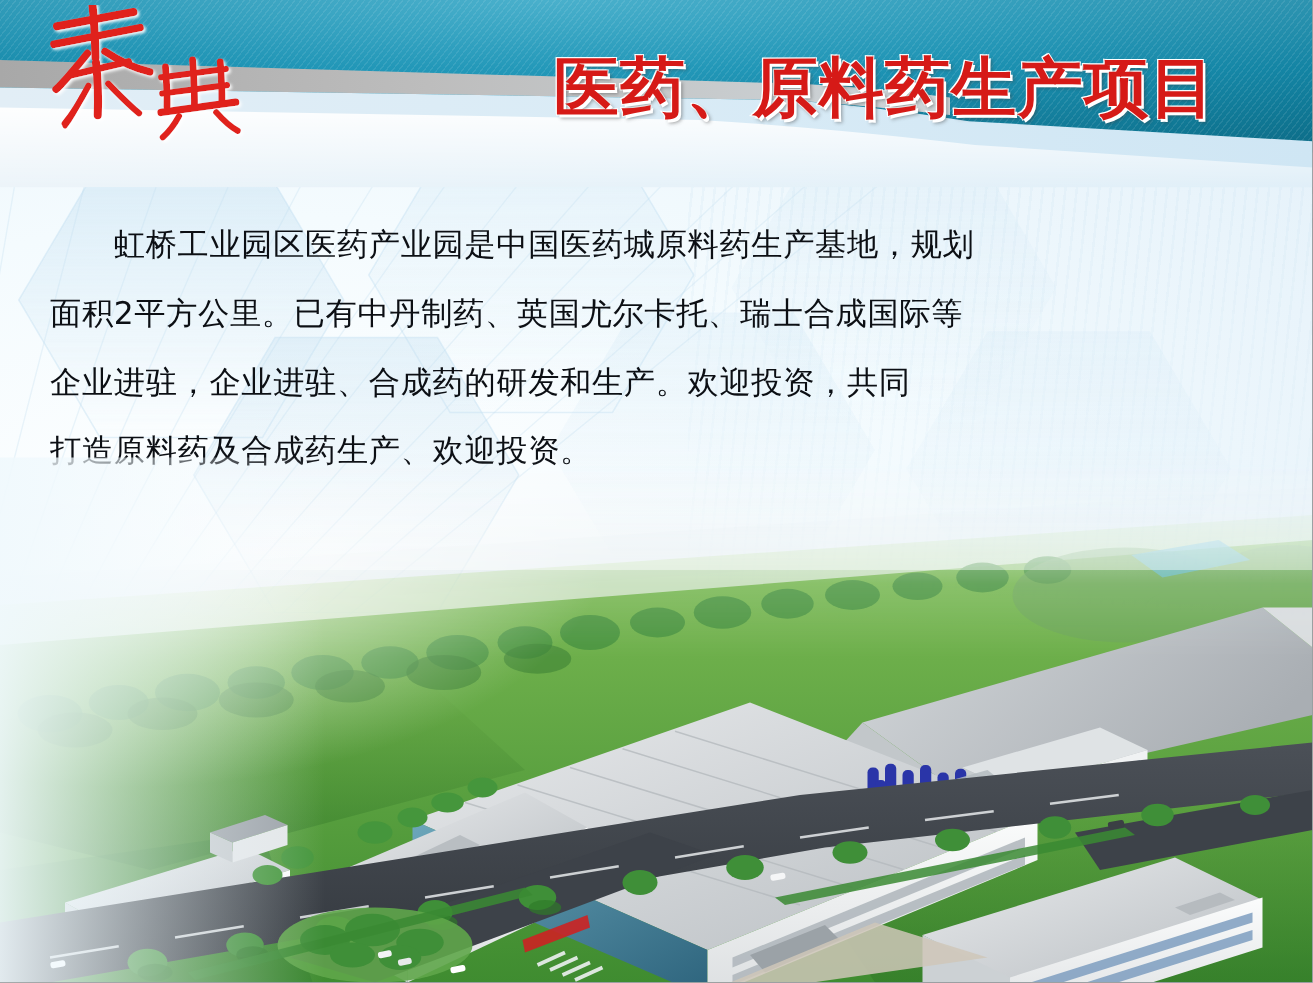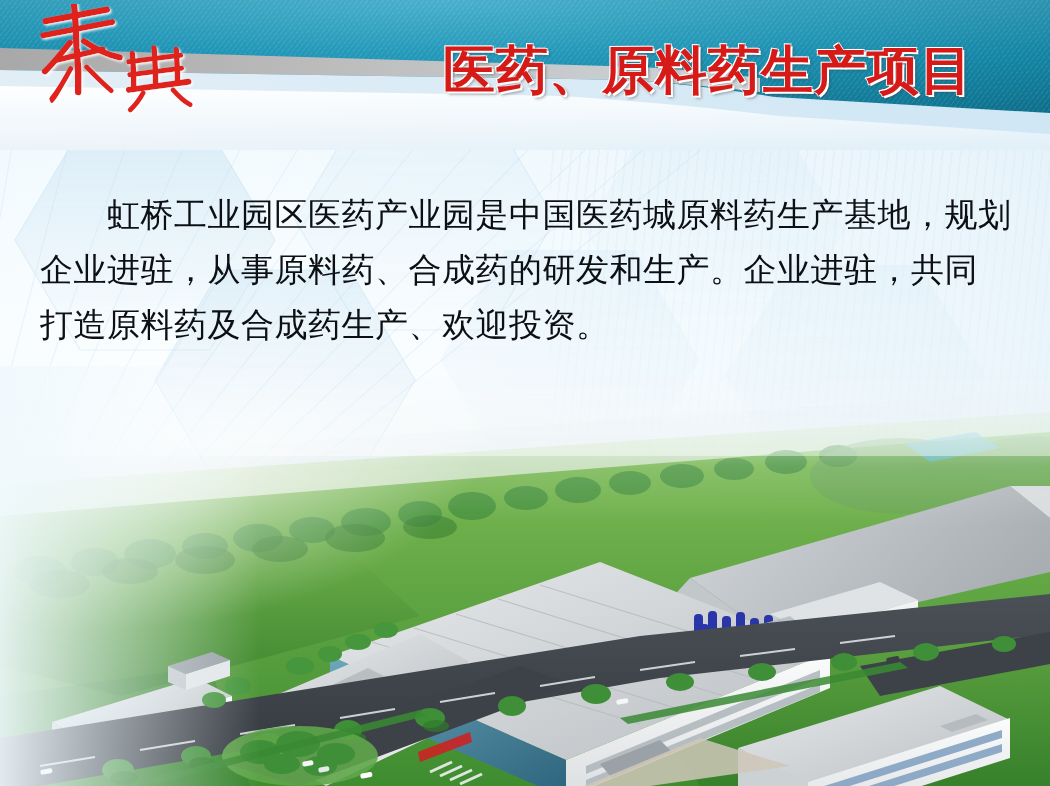--- a/index.html
+++ b/index.html
@@ -80,25 +80,24 @@
       2px 2px 0 #ffffff,
       3px 3px 3px rgba(60,60,60,.45),
       -1px -1px 0 #ffffff;
     white-space:nowrap;
   }
 
   
   .body-text{
     position:absolute;left:40px;top:168px;width:975px;
     font-family:"DejaVu Sans","Liberation Sans",sans-serif;
-    font-size:33px;
+    font-size:25px;
     line-height:55px;
     color:#0c0f14;
     letter-spacing:.5px;
-    margin-top:19px;
   }
   .body-text .para{margin:0;text-align:justify;}
   .body-text .ln{display:block;white-space:nowrap;}
 
   
   .photo{
     position:absolute;left:0;bottom:0;width:1050px;height:420px;
     overflow:hidden;
     -webkit-mask-image:linear-gradient(to bottom, rgba(0,0,0,0) 0%, rgba(0,0,0,.25) 9%, rgba(0,0,0,.85) 24%, #000 38%, #000 100%);
             mask-image:linear-gradient(to bottom, rgba(0,0,0,0) 0%, rgba(0,0,0,.25) 9%, rgba(0,0,0,.85) 24%, #000 38%, #000 100%);
@@ -230,21 +229,22 @@
         </g>
       </svg>
     </div>
 
     <div class="title">医药、原料药生产项目</div>
   </div>
 
   <div class="body-text">
     <p class="para">
       <span class="ln">　　虹桥工业园区医药产业园是中国医药城原料药生产基地，规划</span>
-      <span class="ln">企业进驻，从事原料药、合成药的研发和生产。企业进驻，共同</span>
+      <span class="ln">面积2平方公里。已有中丹制药、英国尤尔卡托、瑞士合成国际等</span>
+      <span class="ln">企业进驻，企业进驻、合成药的研发和生产。欢迎投资，共同</span>
       <span class="ln">打造原料药及合成药生产、欢迎投资。</span>
     </p>
   </div>
 
   <div class="photo">
     <svg viewBox="0 0 1050 420" preserveAspectRatio="none" aria-hidden="true">
       <defs>
         <linearGradient id="skyg" x1="0" y1="0" x2="0.3" y2="1">
           <stop offset="0" stop-color="#eef4f6"></stop>
           <stop offset="1" stop-color="#dfe9ec"></stop>

